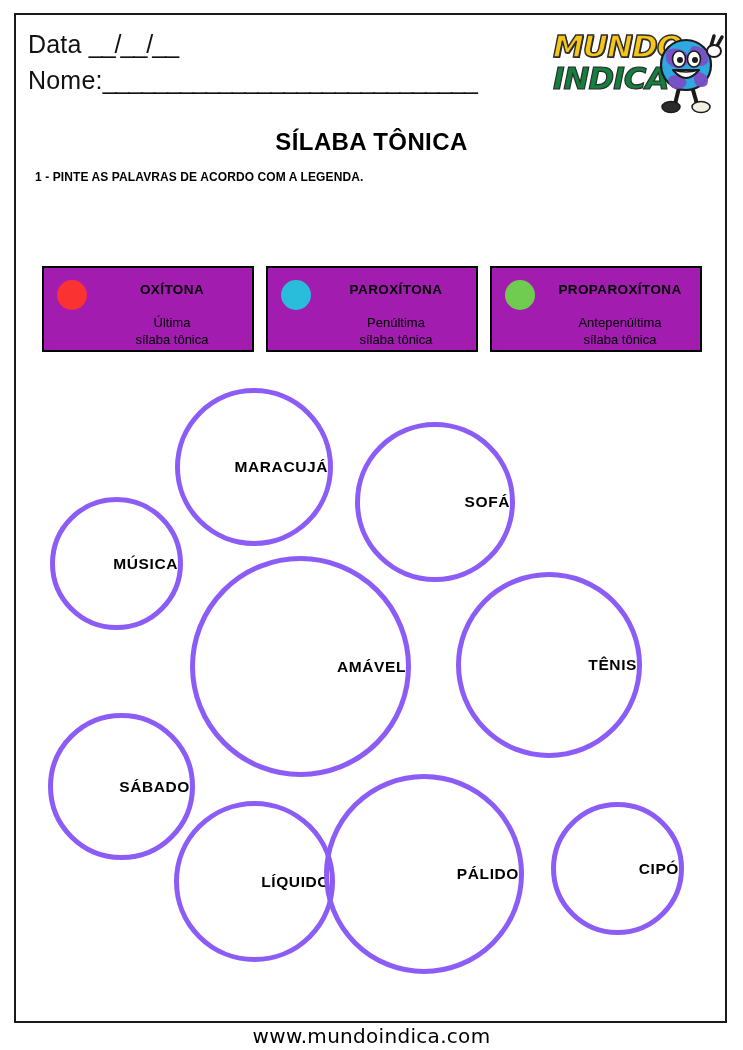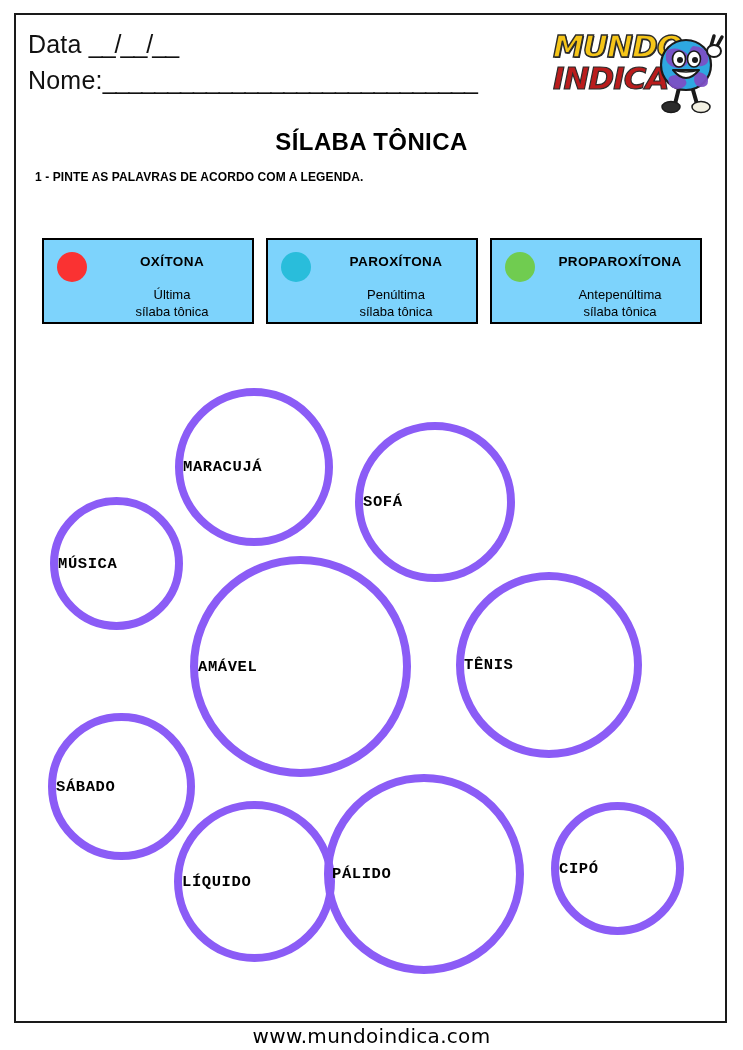--- a/index.html
+++ b/index.html
@@ -66,21 +66,21 @@
   #logo-word-mundo {
     top: 2px;
     font-size: 31px;
     color: #F5C518;
     -webkit-text-stroke: 1.4px #2b2b2b;
     text-shadow: 1px 1px 0 #2b2b2b;
   }
   #logo-word-indica {
     top: 34px;
     font-size: 31px;
-    color: #b91c1c;
+    color: #15803d;
     font-style: italic;
     -webkit-text-stroke: 1.2px #2b2b2b;
   }
   #logo-globe {
     position: absolute;
     left: 100px;
     top: 6px;
     width: 72px;
     height: 84px;
   }
@@ -113,21 +113,22 @@
     width: 660px;
     display: flex;
     justify-content: space-between;
   }
   .legend-box {
     width: 212px;
     height: 86px;
     border: 2px solid #000000;
     box-sizing: border-box;
     position: relative;
-    background: #7dd3fc;
+    background: #a21caf;
+    margin-top: 28px;
   }
   .legend-dot {
     position: absolute;
     left: 13px;
     top: 12px;
     width: 30px;
     height: 30px;
     border-radius: 50%;
   }
   .legend-title {
@@ -153,28 +154,27 @@
   
   #bubble-field {
     position: absolute;
     left: 14px;
     top: 360px;
     width: 713px;
     height: 625px;
   }
   .bubble {
     position: absolute;
-    border: 8px solid #8b5cf6;
+    border: 5px solid #8b5cf6;
     border-radius: 50%;
     box-sizing: border-box;
     background: transparent;
     display: flex;
     align-items: center;
-    justify-content: flex-start;
-    font-family: Liberation Mono, monospace;
+    justify-content: flex-end;
   }
   .bubble-label {
     font-size: 15.5px;
     font-weight: bold;
     letter-spacing: 0.6px;
     text-align: center;
     pointer-events: none;
   }
 
   

